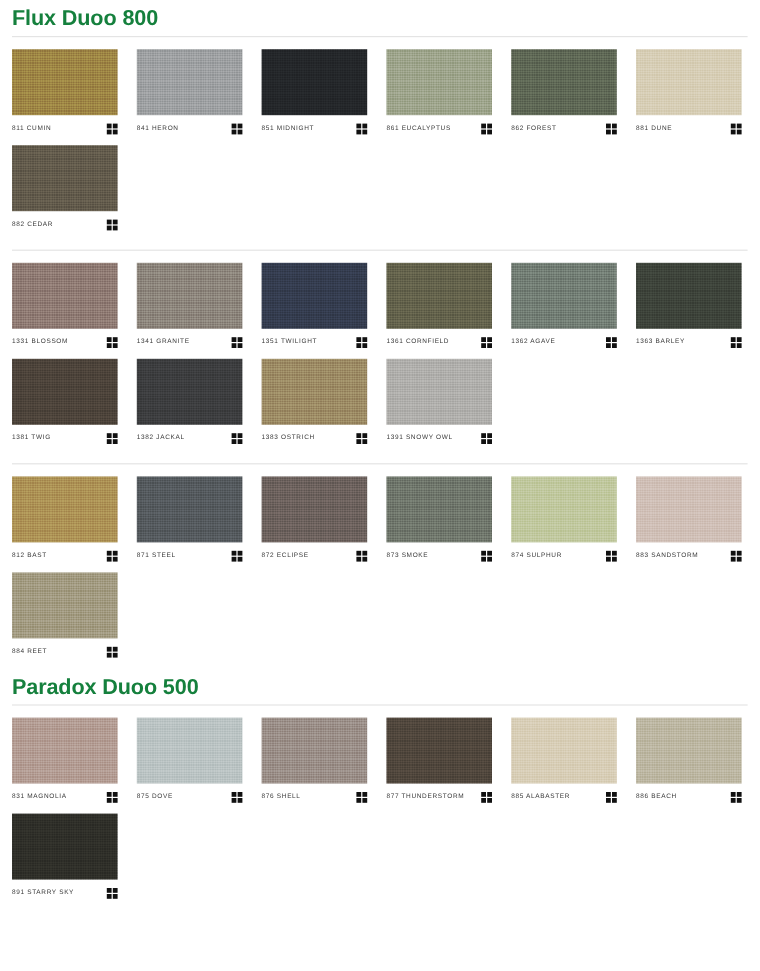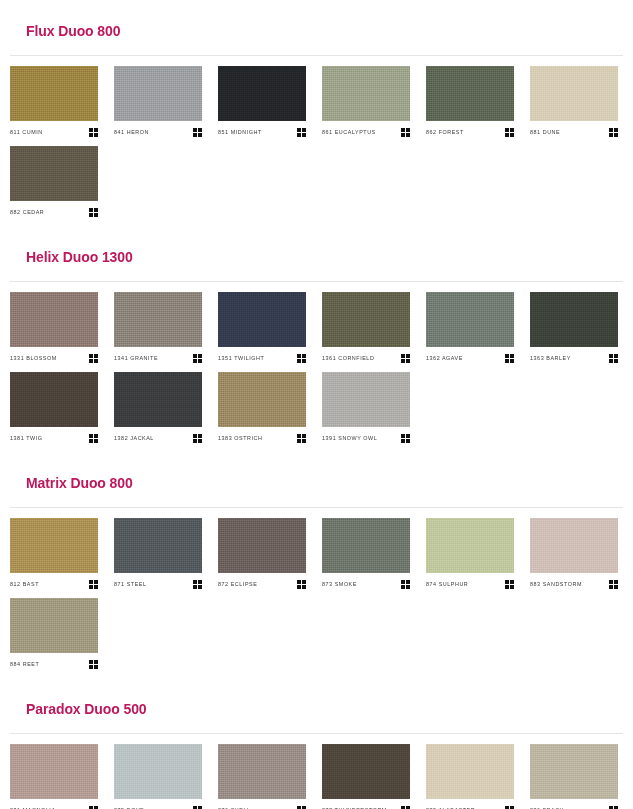--- a/index.html
+++ b/index.html
@@ -18,25 +18,25 @@
   .page {
     width: 633px;
     padding: 0;
     box-sizing: border-box;
   }
   .section {
     padding: 0 10px;
     box-sizing: border-box;
   }
   .section-heading {
-    font-size: 14px;
+    font-size: 18px;
     font-weight: bold;
     letter-spacing: -0.1px;
-    color: #be185d;
-    margin: 16px;
+    color: #15803d;
+    margin: 0;
     padding: 7px 0 0 0;
     line-height: 16px;
   }
   .divider {
     height: 1px;
     background: #e4e4e4;
     margin: 7px 0 0 0;
     width: 613px;
   }
   .swatch-grid {
@@ -205,21 +205,20 @@
                 <span></span>
                 <span></span>
                 <span></span>
                 <span></span>
               </div>
             </div>
           </div>
         </div>
       </div>
       <div class="section">
-        <div class="section-heading">Helix Duoo 1300</div>
         <div class="divider"></div>
         <div class="swatch-grid">
           <div class="swatch">
             <div class="swatch-chip" style="background-color: rgb(141, 120, 113);">
               <div class="tex"></div>
             </div>
             <div class="swatch-meta">
               <div class="swatch-label">1331 BLOSSOM</div>
               <div class="grid-icon">
                 <span></span>
@@ -351,21 +350,20 @@
                 <span></span>
                 <span></span>
                 <span></span>
                 <span></span>
               </div>
             </div>
           </div>
         </div>
       </div>
       <div class="section">
-        <div class="section-heading">Matrix Duoo 800</div>
         <div class="divider"></div>
         <div class="swatch-grid">
           <div class="swatch">
             <div class="swatch-chip" style="background-color: rgb(171, 143, 83);">
               <div class="tex"></div>
             </div>
             <div class="swatch-meta">
               <div class="swatch-label">812 BAST</div>
               <div class="grid-icon">
                 <span></span>

